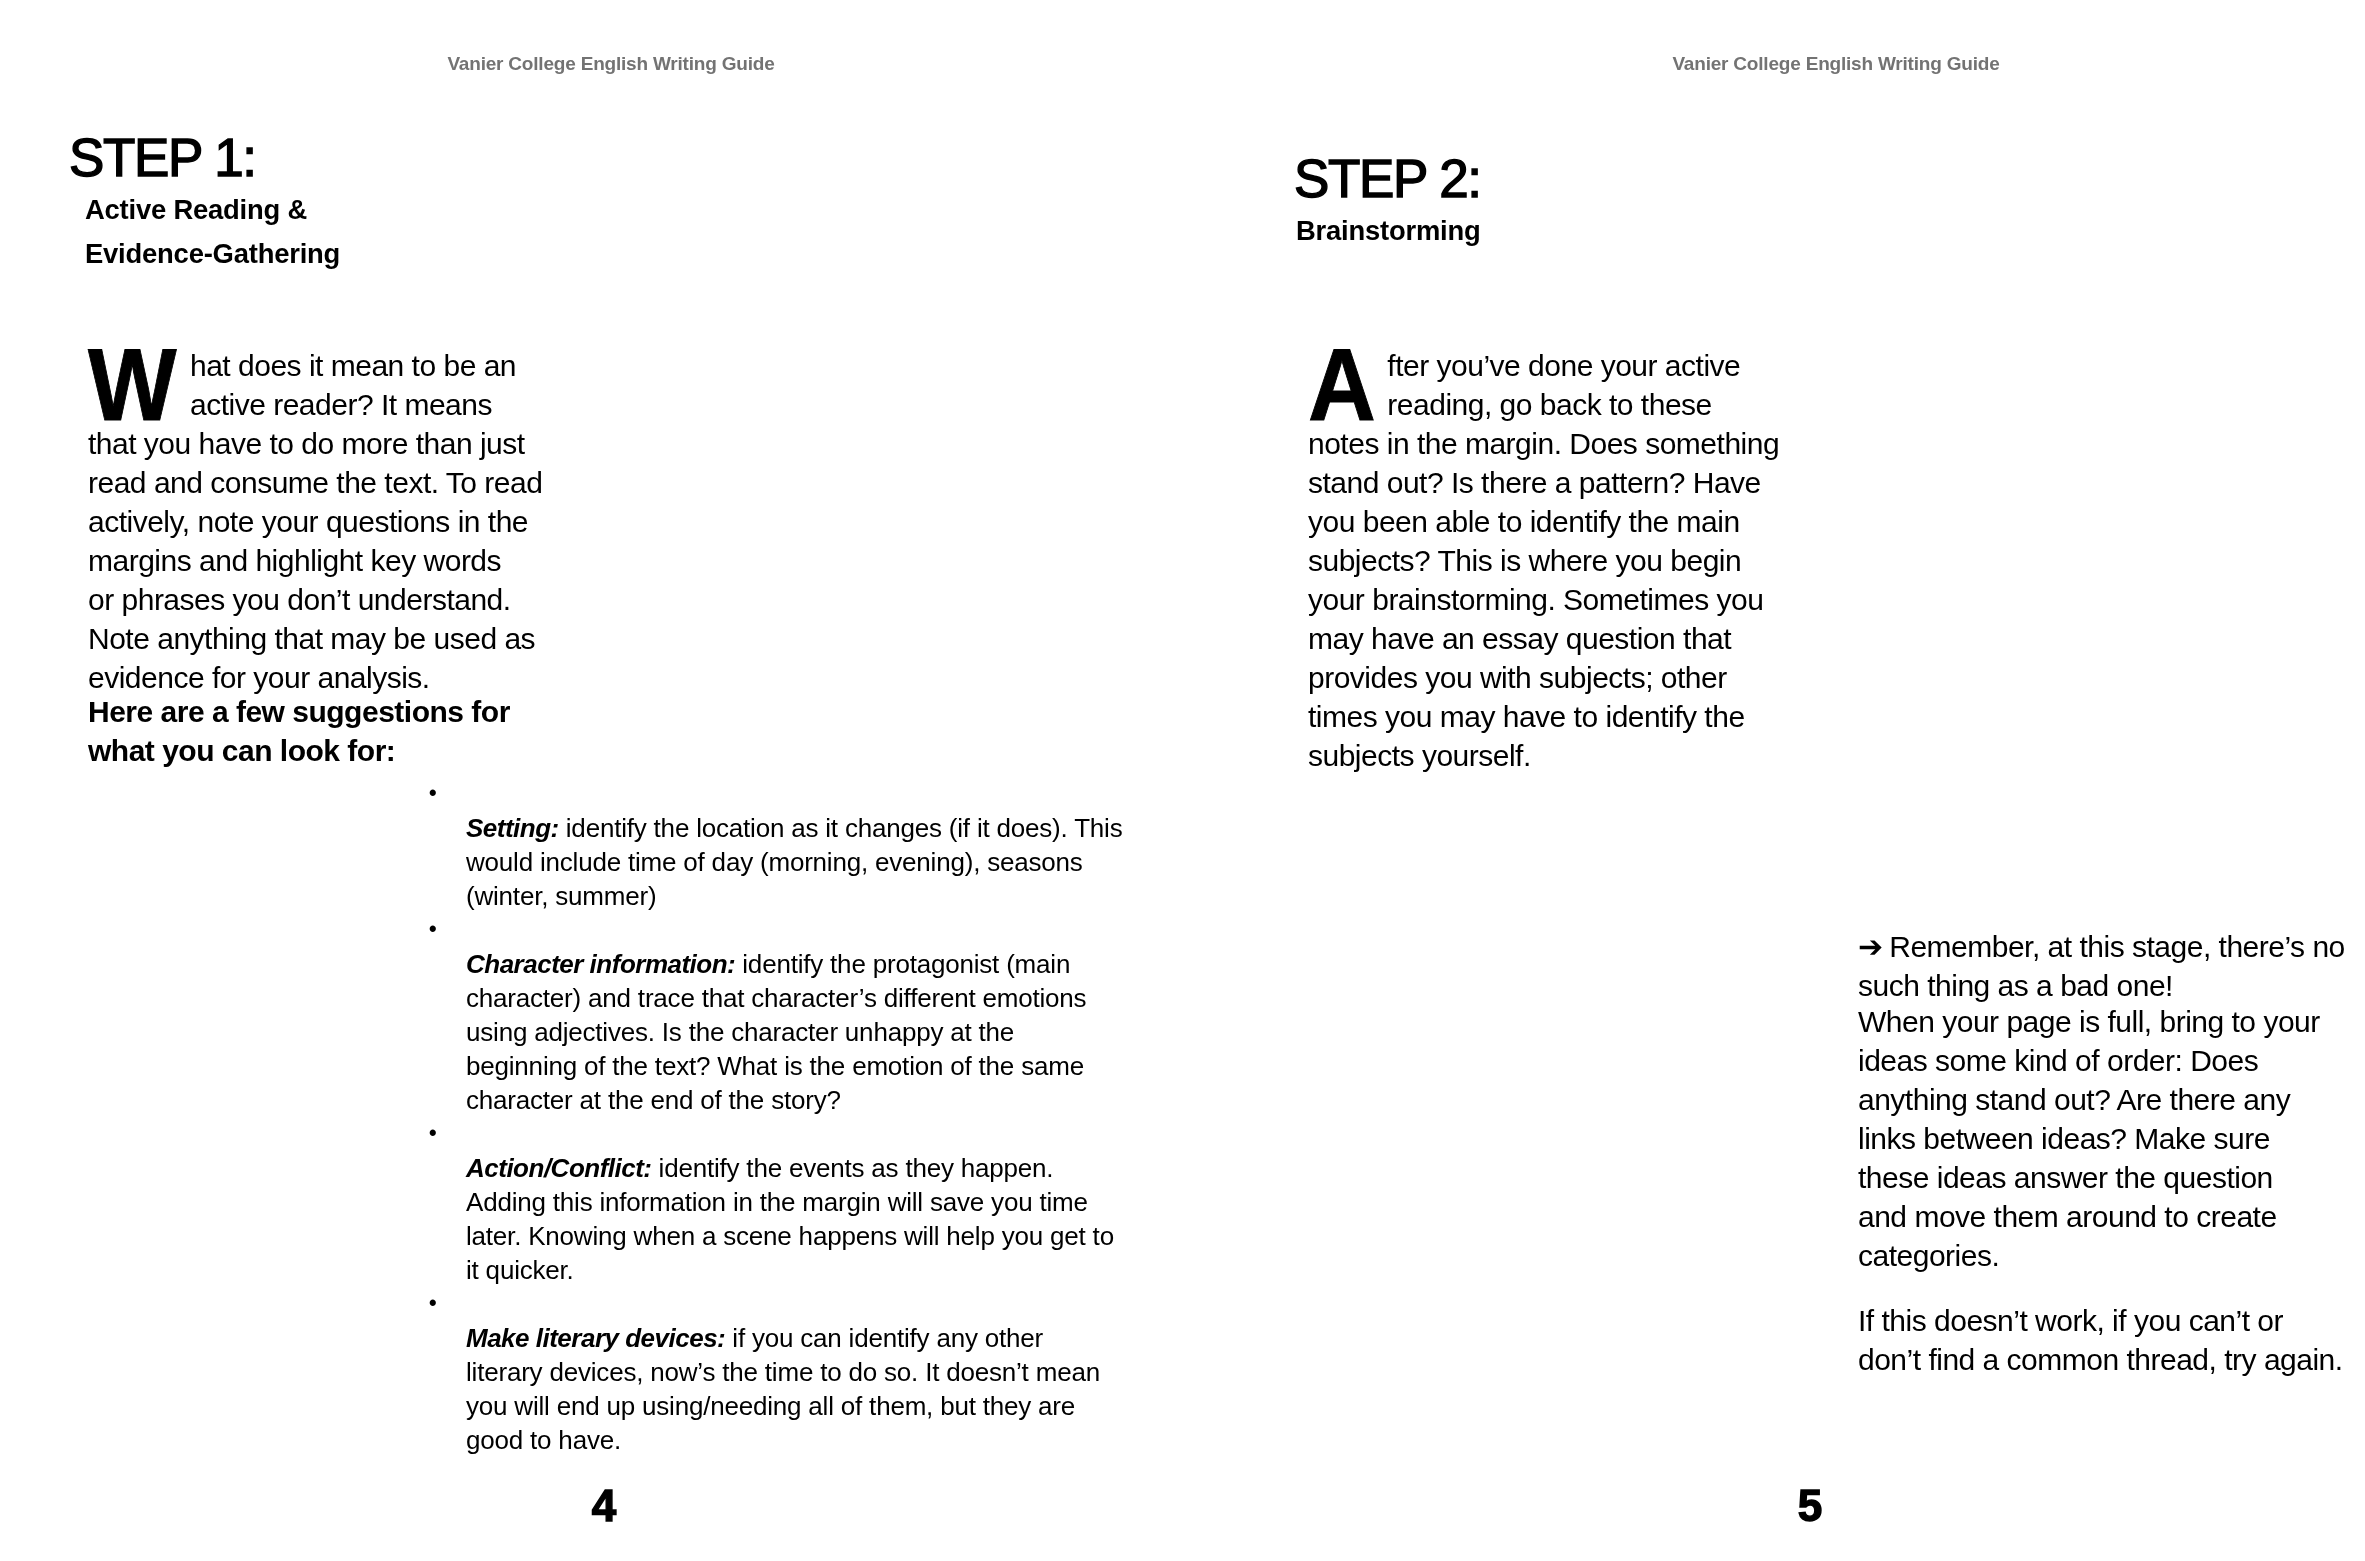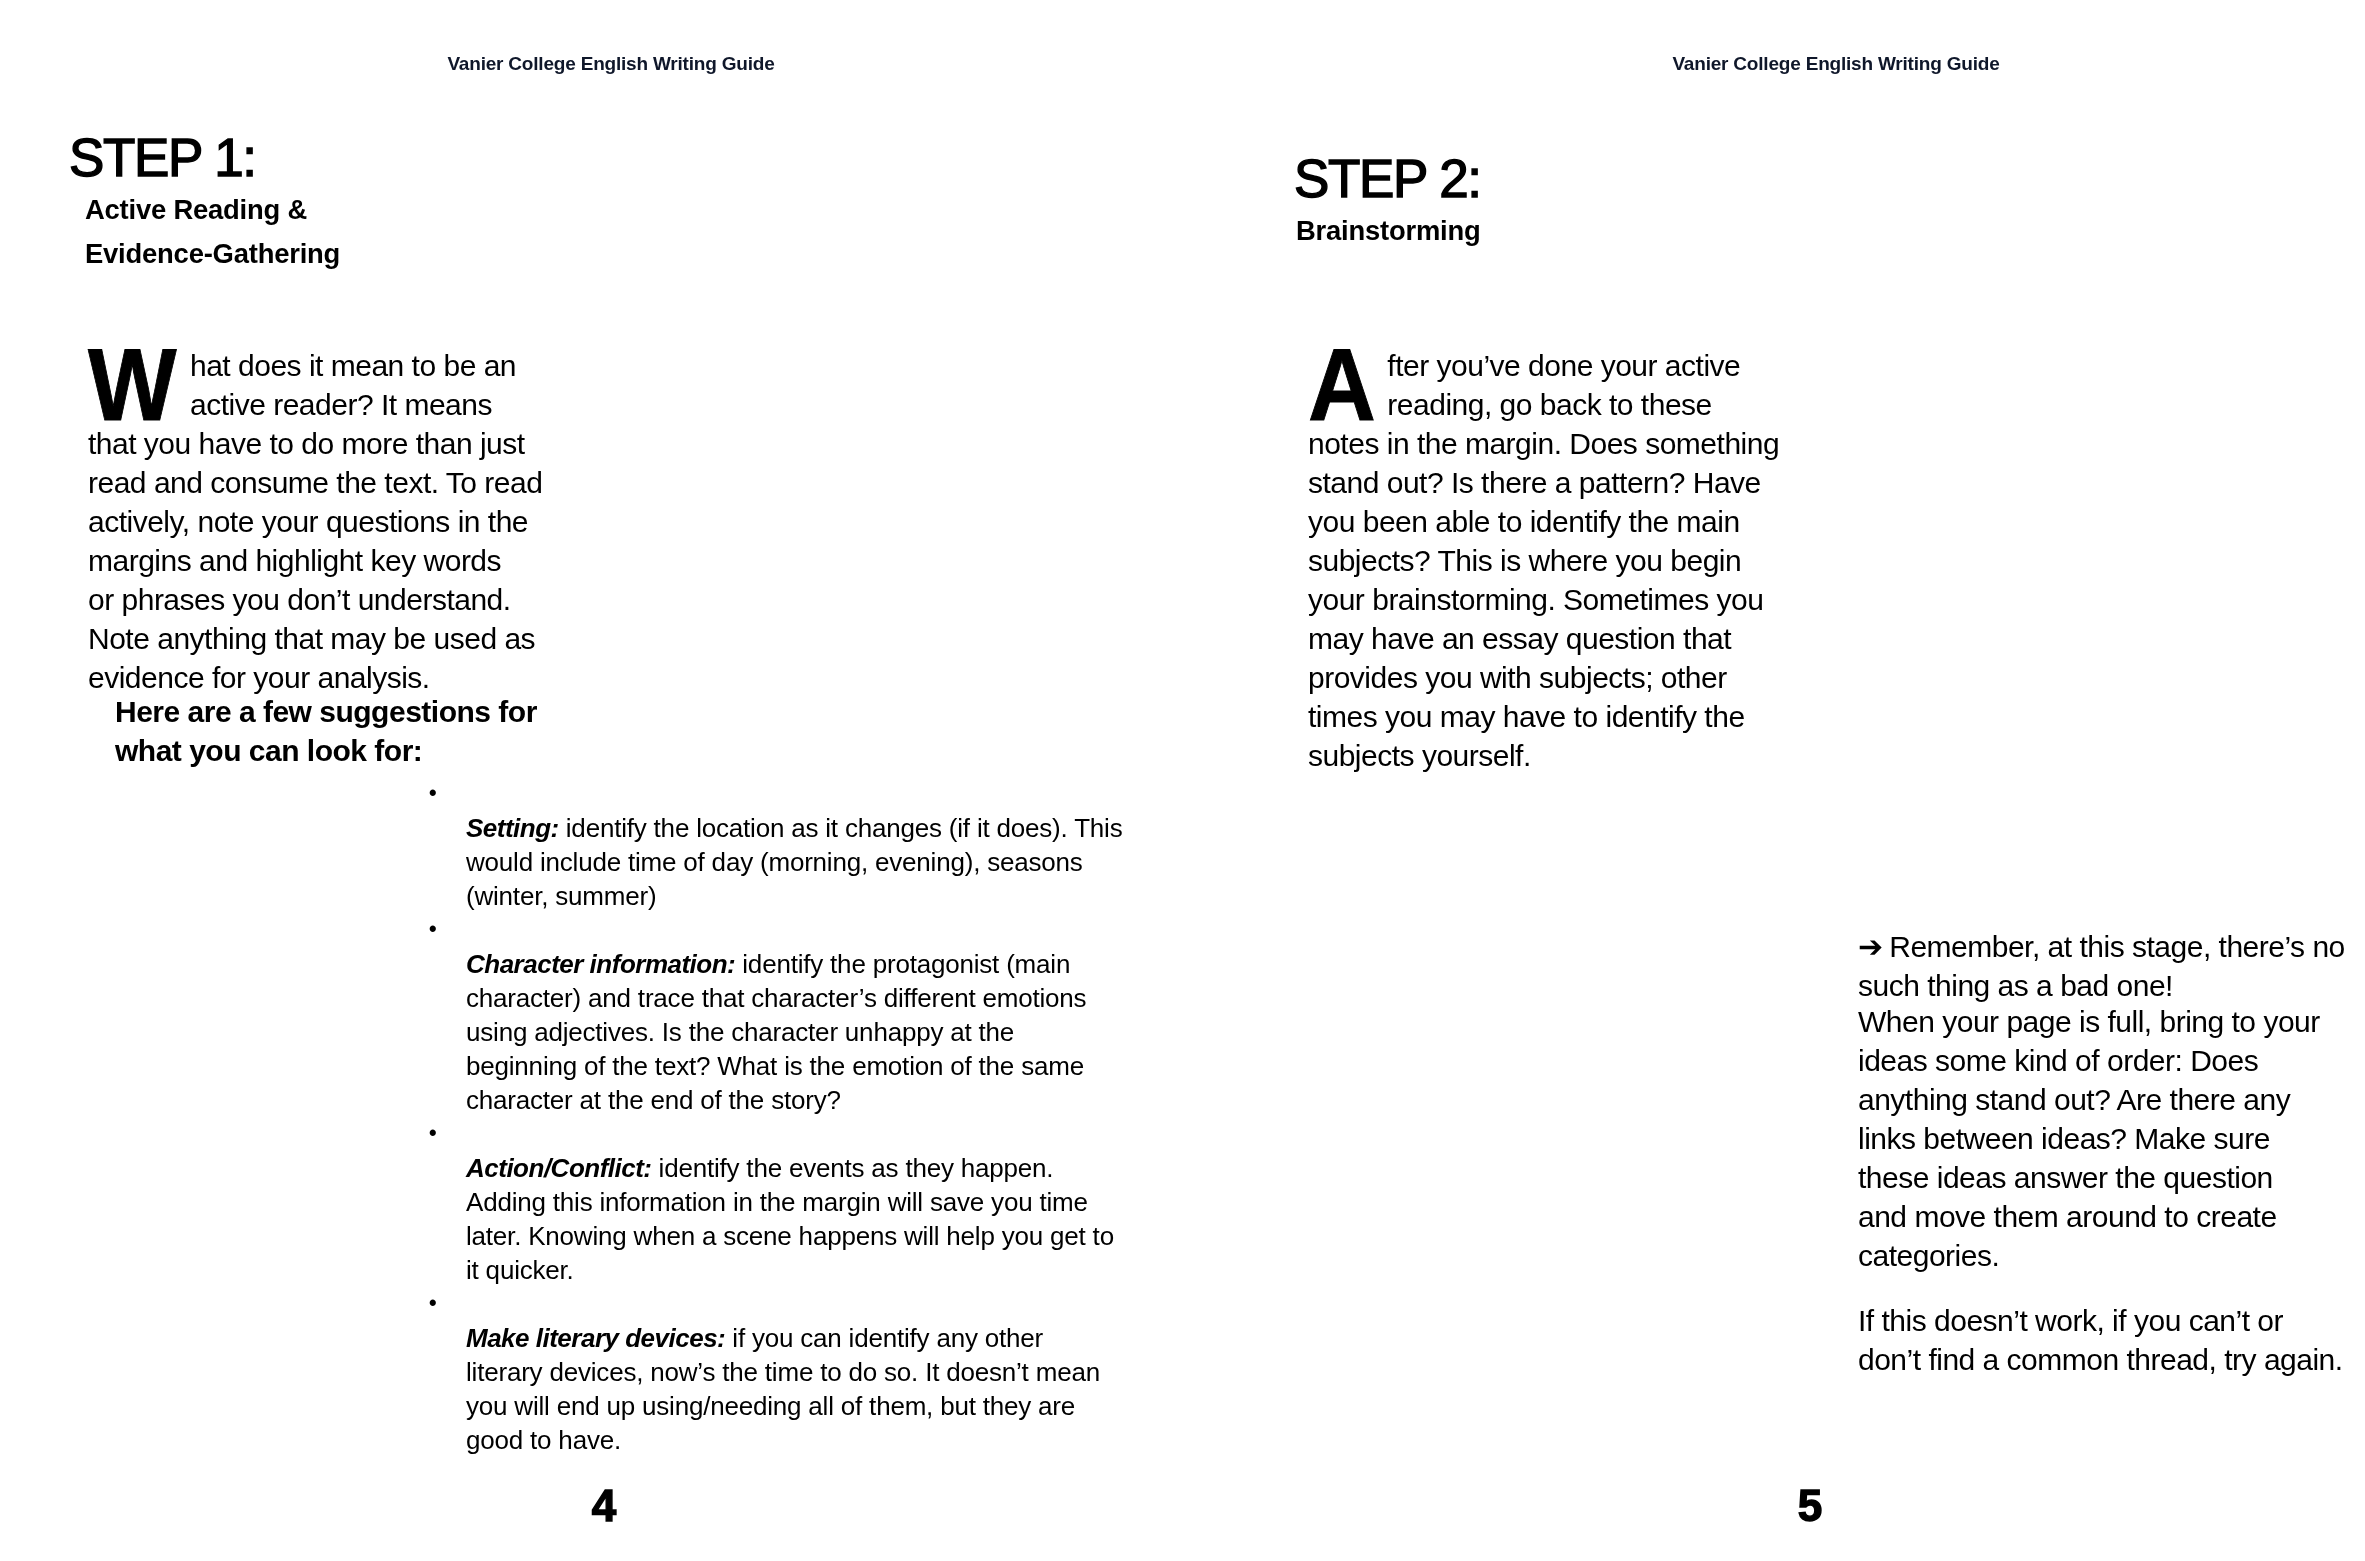--- a/index.html
+++ b/index.html
@@ -4,21 +4,21 @@
 <style>
   html,body{margin:0;padding:0;}
   body{
     width:2413px;height:1561px;background:#ffffff;position:relative;
     font-family:"Liberation Sans", sans-serif;color:#000;
     -webkit-font-smoothing:antialiased;overflow:hidden;
   }
   .page{position:absolute;top:0;width:1206px;height:1561px;background:#fff;}
   .abs{position:absolute;}
   .header{
-    font-size:19px;font-weight:bold;color:#0f172a;text-align:center;width:946px;
+    font-size:19px;font-weight:bold;color:#737373;text-align:center;width:946px;
     letter-spacing:-0.2px;
   }
   .step-label{
     font-size:53px;font-weight:normal;letter-spacing:-1.4px;
     -webkit-text-stroke:1.4px #000;white-space:nowrap;
   }
   .step-title{
     font-size:27.4px;font-weight:bold;line-height:44px;white-space:pre-line;
     letter-spacing:-0.2px;
   }
@@ -26,21 +26,20 @@
     font-size:30px;line-height:39px;white-space:pre-line;letter-spacing:-0.5px;
   }
   .dropcap{
     float:left;font-weight:bold;font-size:102px;line-height:78px;
     margin-right:5.7px;letter-spacing:0;-webkit-text-stroke:0.9px #000;
     transform:scaleX(0.92);transform-origin:0 60%;
   }
   .suggestions{
     font-size:30px;font-weight:bold;line-height:39px;white-space:pre-line;
     letter-spacing:-0.5px;
-    margin-left:27px;
   }
   .bullets{
     list-style:none;margin:0;padding:0;
     font-size:26px;line-height:34px;letter-spacing:-0.2px;
   }
   .bullets li{position:relative;padding-left:40px;white-space:pre-line;}
   .bullets .dot{position:absolute;left:2.8px;top:-1.4px;font-size:23px;}
   .bullets .term{font-weight:bold;font-style:italic;letter-spacing:-0.5px;}
   .pagenum{
     font-size:44px;font-weight:bold;text-align:center;width:946px;

